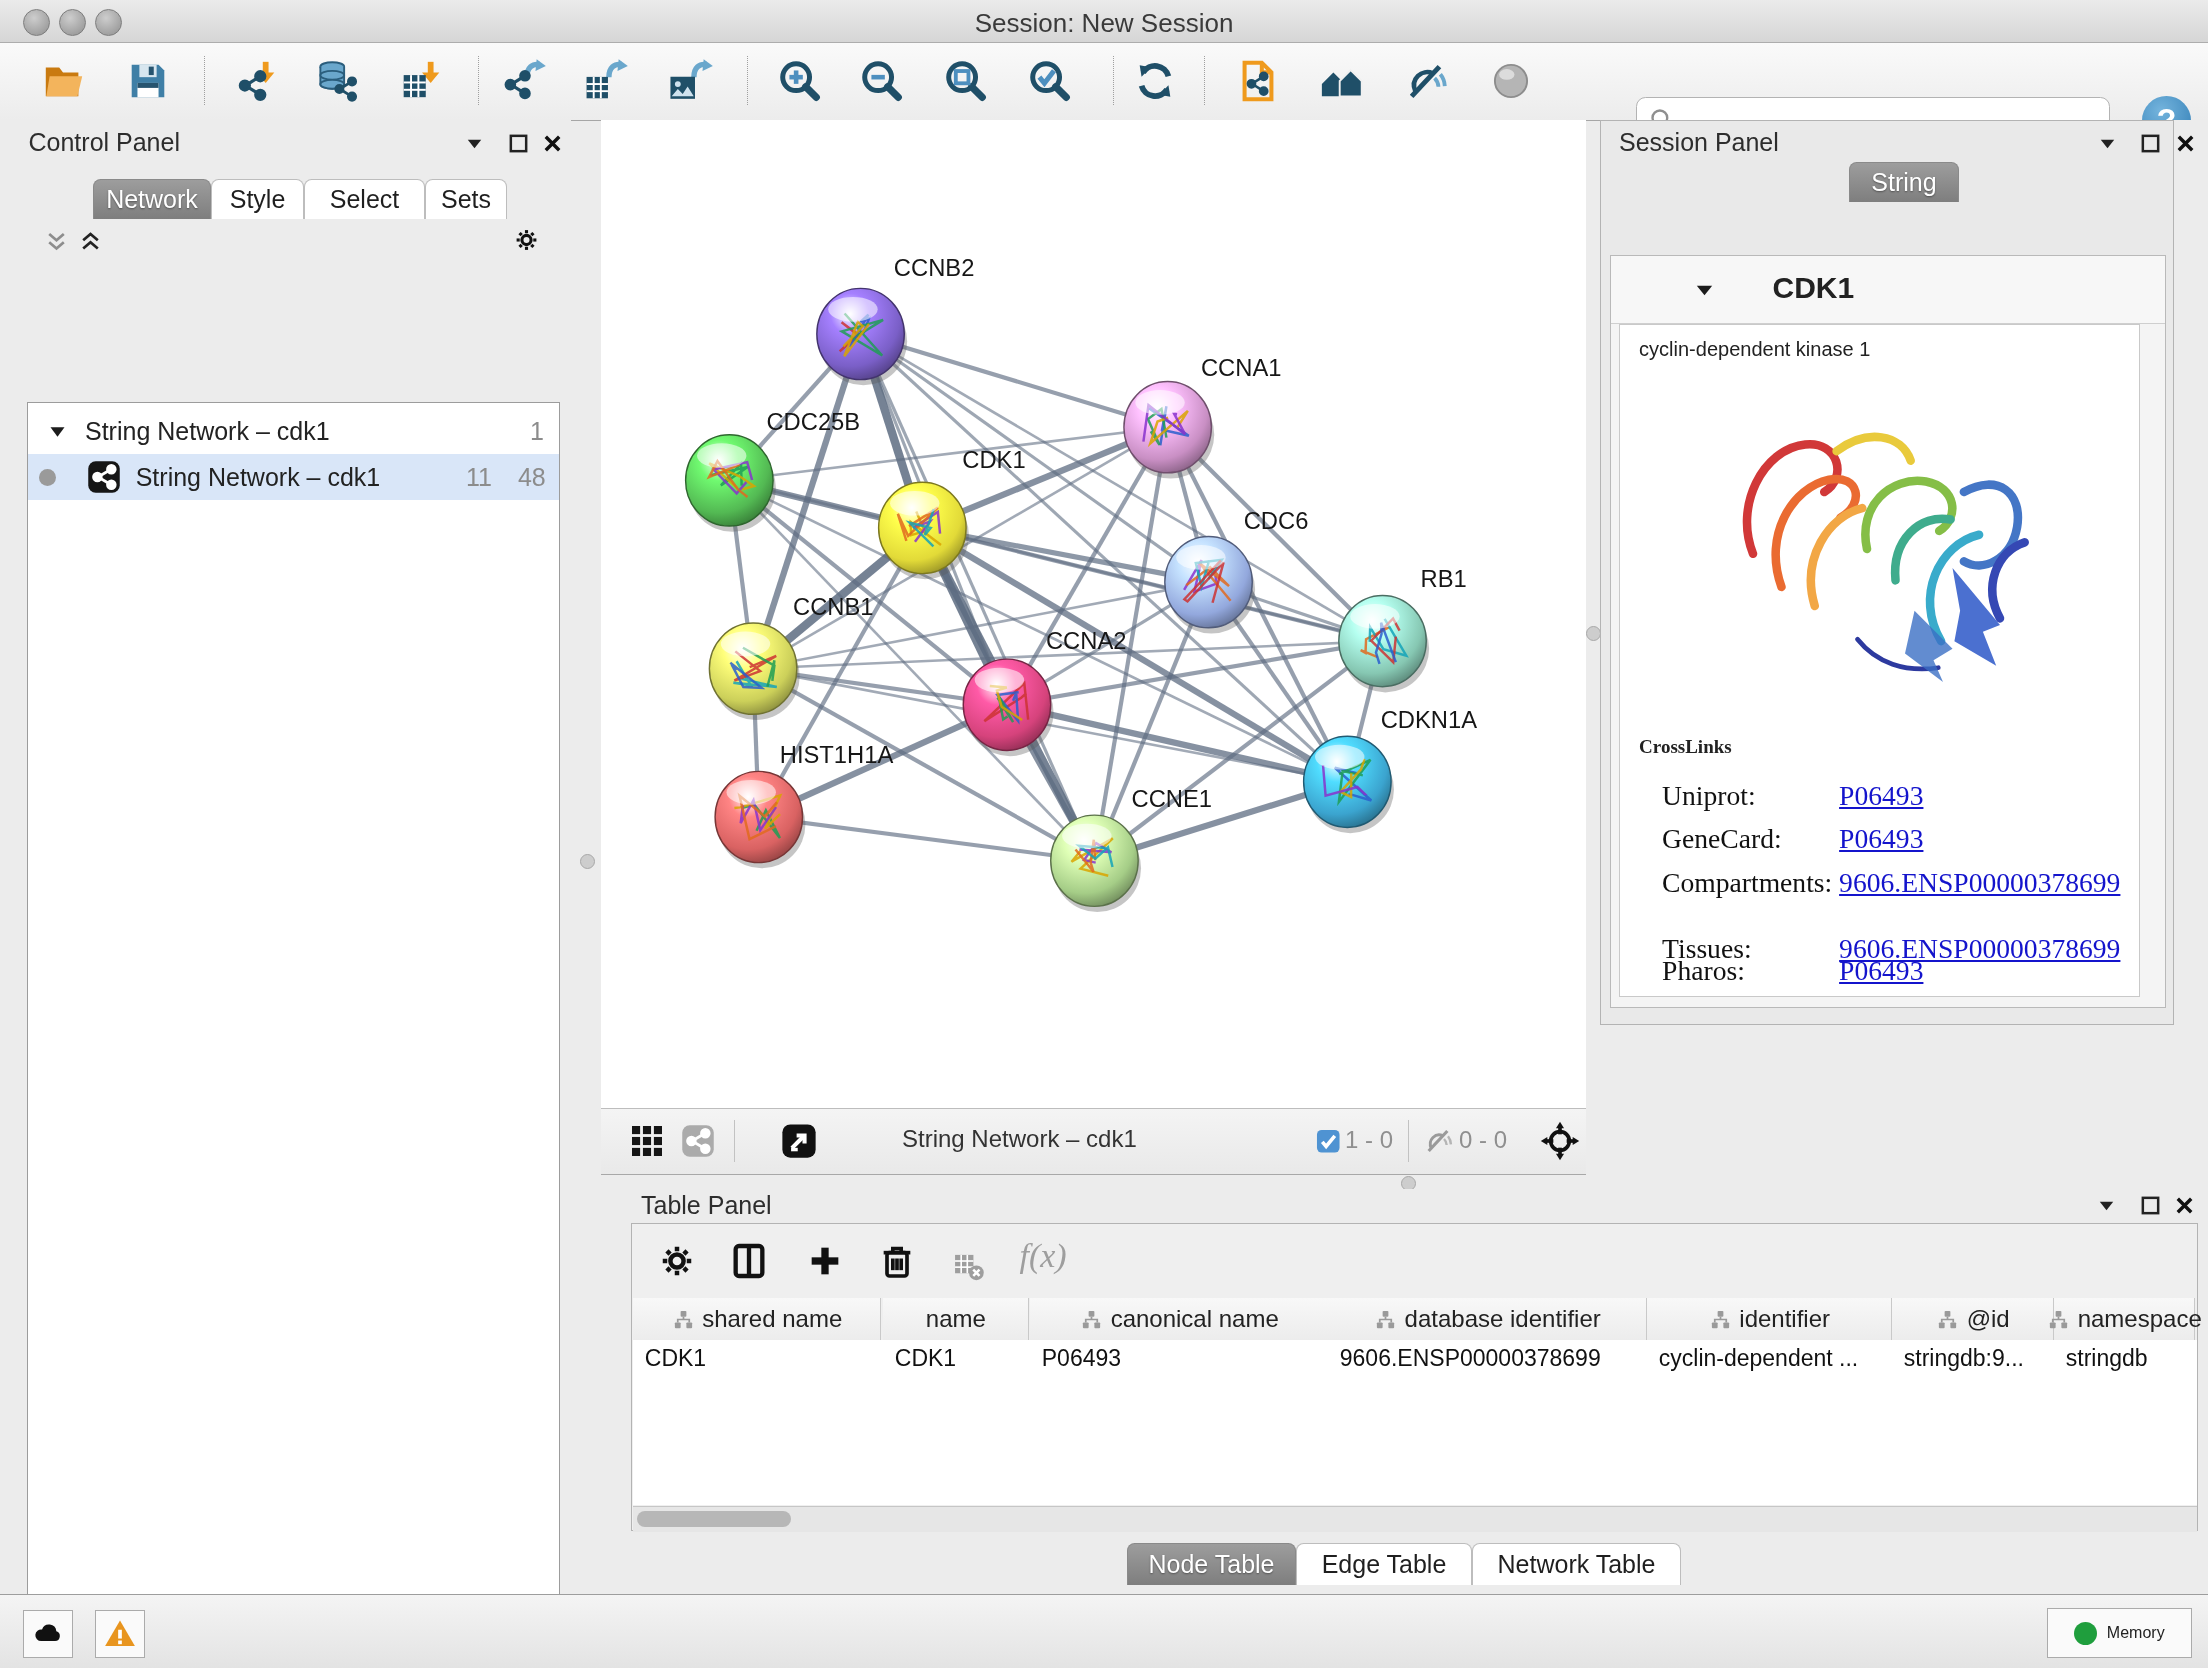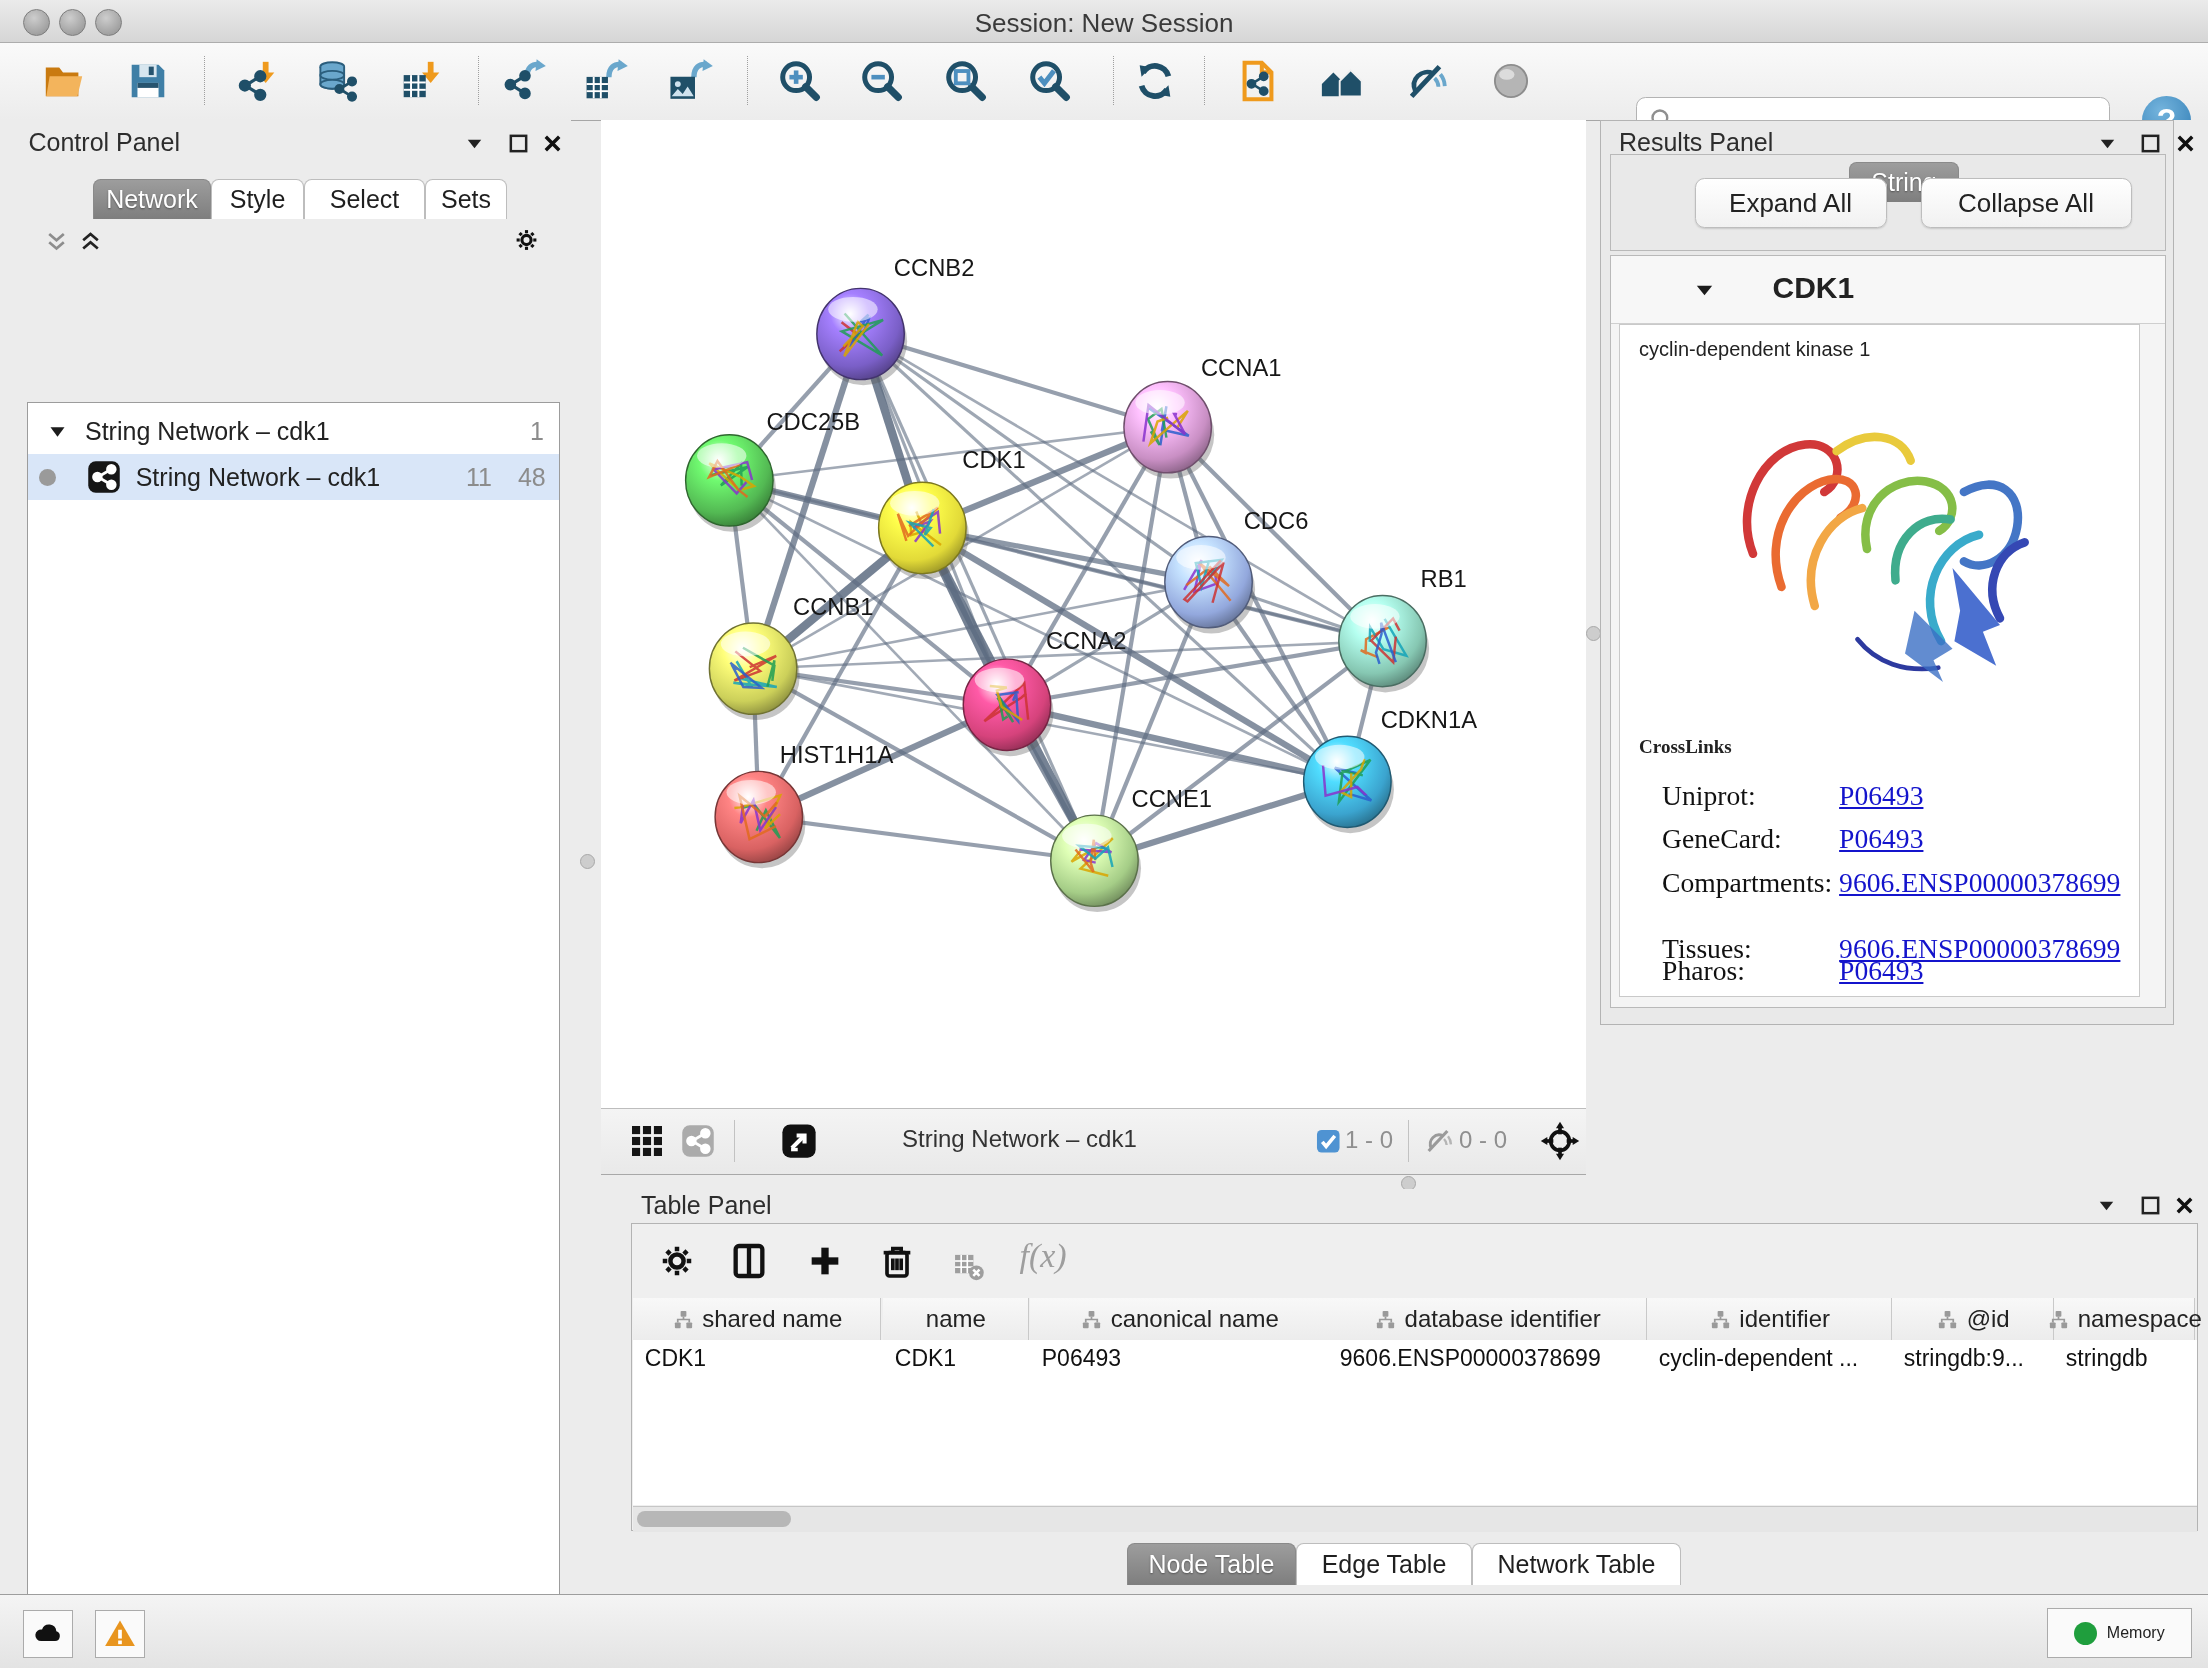--- a/index.html
+++ b/index.html
@@ -680,43 +680,39 @@
             <polygon points="12,0.5 9.6,4.4 14.4,4.4"></polygon>
             <polygon points="12,23.5 9.6,19.6 14.4,19.6"></polygon>
             <polygon points="0.5,12 4.4,9.6 4.4,14.4"></polygon>
             <polygon points="23.5,12 19.6,9.6 19.6,14.4"></polygon>
           </g>
         </svg>
       </div>
   </div>
 
   <div id="results-panel" class="abs">
-    <div class="abs panel-title txt" style="left:19px;top:7.6px">Results Panel</div>
+    <div class="abs panel-title txt" style="left:19px;top:7.6px">Session Panel</div>
     <div class="abs phdr-ic" style="left:495px;top:11.4px">
       <svg viewBox="0 0 24 24" width="23" height="23">
           <polygon points="5,8 19,8 12,17" fill="#222"></polygon>
         </svg>
       </div>
     <div class="abs phdr-ic" style="left:538px;top:11.4px">
       <svg viewBox="0 0 24 24" width="23" height="23">
           <rect x="4" y="4" width="16" height="16" fill="none" stroke="#222" stroke-width="2.6"></rect>
         </svg>
       </div>
     <div class="abs phdr-ic" style="left:573px;top:11.4px">
       <svg viewBox="0 0 24 24" width="23" height="23">
           <path d="M5 5 19 19 M19 5 5 19" stroke="#111" stroke-width="3.6"></path>
         </svg>
       </div>
     <div class="tab sel abs" style="left:249px;top:42px;width:110px">String</div>
 
     <div id="rp-box">
-      <div id="rp-sub">
-        <div class="rbtn" style="left:84px;width:190px;top:23px">Expand All</div>
-        <div class="rbtn" style="left:310px;width:209px;top:23px">Collapse All</div>
-      </div>
       <div id="rp-entry">
         <div class="abs" style="left:0;top:0;width:554px;height:67px;background:#f7f7f7;border-bottom:1px solid #cfcfcf">
           <span class="abs" style="left:82px;top:23px">
             <svg viewBox="0 0 24 24" width="23" height="23">
                 <polygon points="4,7 20,7 12,17" fill="#1c1c1c"></polygon>
               </svg>
             </span>
           <span class="abs txt" style="left:162px;top:15px;font-size:30px;font-weight:bold">CDK1</span>
         </div>
         <div id="rp-content">

